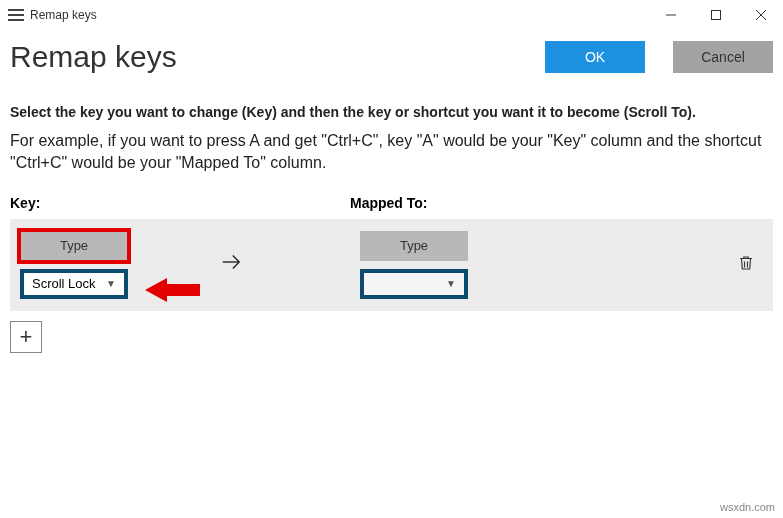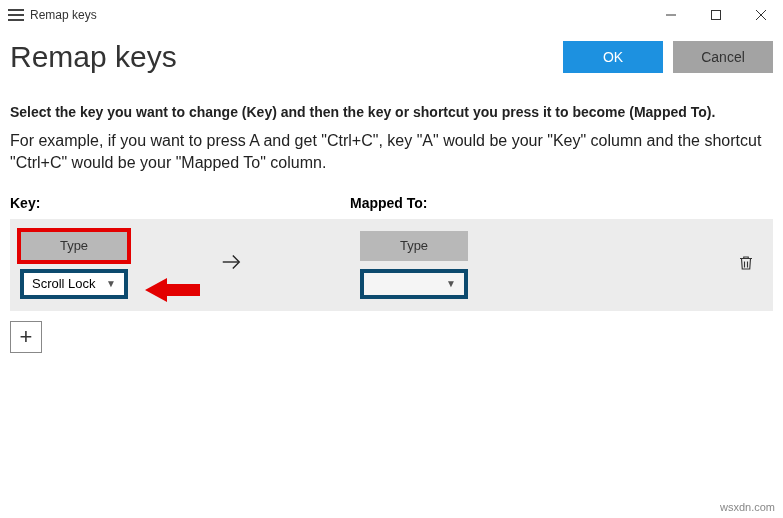--- a/index.html
+++ b/index.html
@@ -10,21 +10,21 @@
     .titlebar-icon span { display: block; height: 2px; background: #666; border: 1px solid #444; }
     .titlebar-title { font-size: 12px; color: #333; }
     .titlebar-buttons { margin-left: auto; display: flex; }
     .titlebar-btn { width: 45px; height: 30px; display: flex; align-items: center; justify-content: center; cursor: default; }
     .titlebar-btn svg { width: 10px; height: 10px; }
     
     .content { padding: 10px; }
     
     .header-row { display: flex; align-items: center; justify-content: space-between; margin-bottom: 30px; }
     .page-title { font-size: 30px; font-weight: 400; color: #333; }
-    .header-buttons { display: flex; gap: 10px; }
+    .header-buttons { display: flex; gap: 28px; }
     .btn { width: 100px; height: 32px; border: none; font-size: 14px; cursor: pointer; }
     .btn-primary { background: #1d91e0; color: #fff; }
     .btn-secondary { background: #a3a3a3; color: #333; }
     
     .instruction { font-size: 14px; font-weight: bold; color: #222; margin-bottom: 10px; }
     .example { font-size: 16px; color: #222; margin-bottom: 20px; line-height: 1.4; }
     
     .columns-header { display: flex; margin-bottom: 1px; }
     .col-key-label { width: 340px; font-size: 14px; font-weight: bold; }
     .col-mapped-label { font-size: 14px; font-weight: bold; }
@@ -85,21 +85,21 @@
 
 <div class="content">
   <div class="header-row">
     <h1 class="page-title">Remap keys</h1>
     <div class="header-buttons">
       <button class="btn btn-primary">OK</button>
       <button class="btn btn-secondary">Cancel</button>
     </div>
   </div>
 
-  <p class="instruction">Select the key you want to change (Key) and then the key or shortcut you press it to become (Mapped To).</p>
+  <p class="instruction">Select the key you want to change (Key) and then the key or shortcut you want it to become (Scroll To).</p>
   <p class="example">For example, if you want to press A and get "Ctrl+C", key "A" would be your "Key" column and the shortcut "Ctrl+C" would be your "Mapped To" column.</p>
 
   <div class="columns-header">
     <div class="col-key-label">Key:</div>
     <div class="col-mapped-label">Mapped To:</div>
   </div>
 
   <div class="row-panel">
     <div class="key-col">
       <button class="type-btn highlighted">Type</button>

